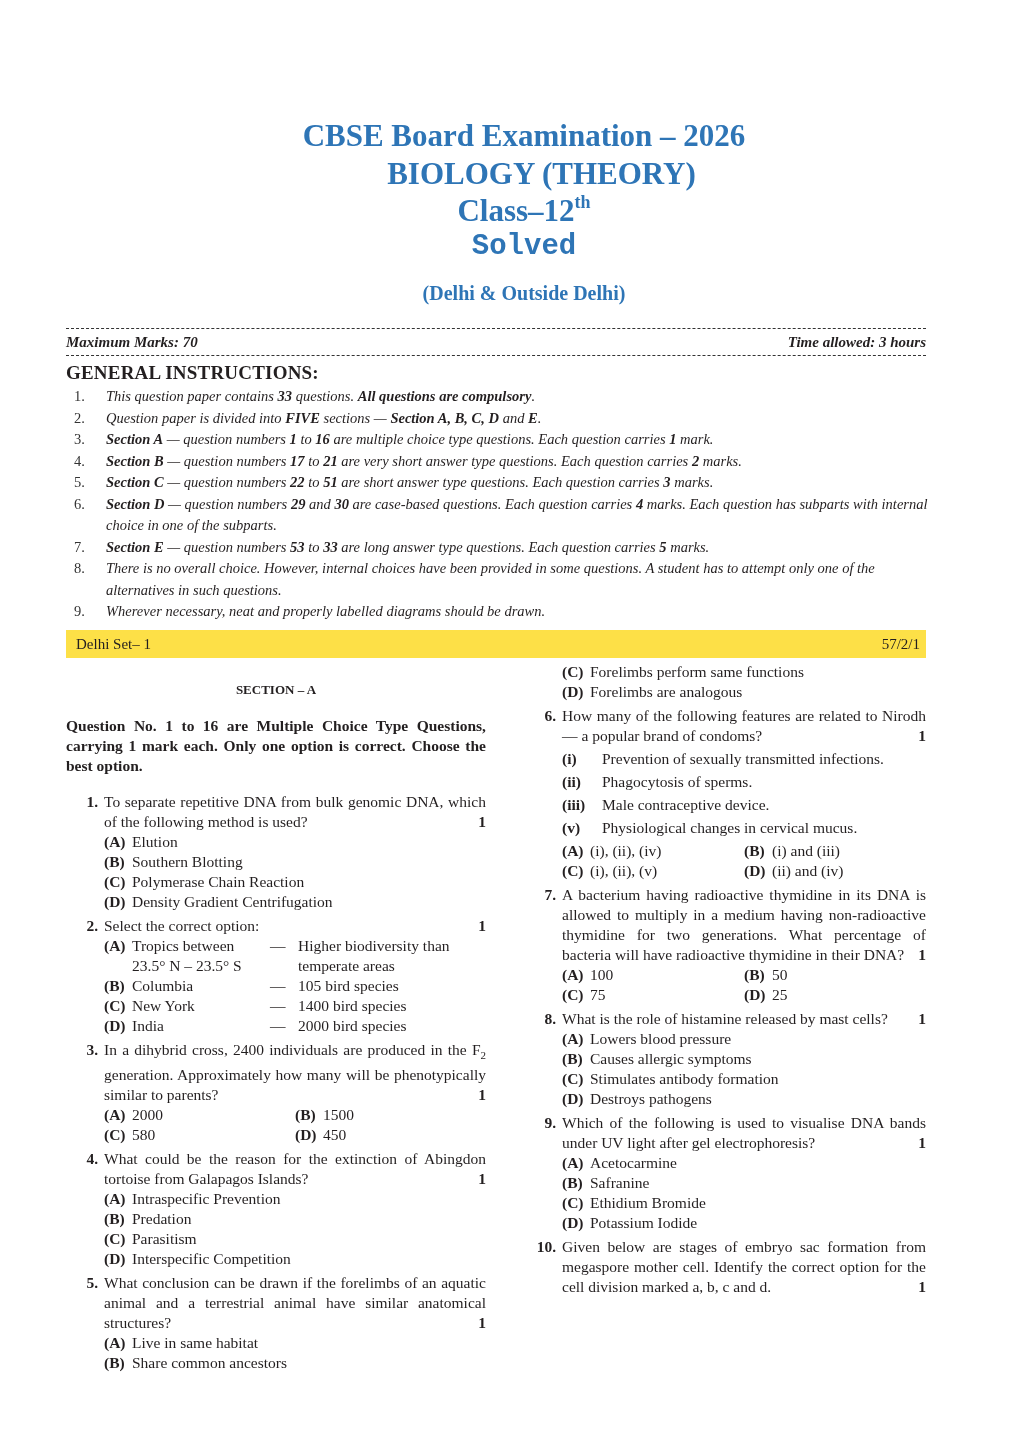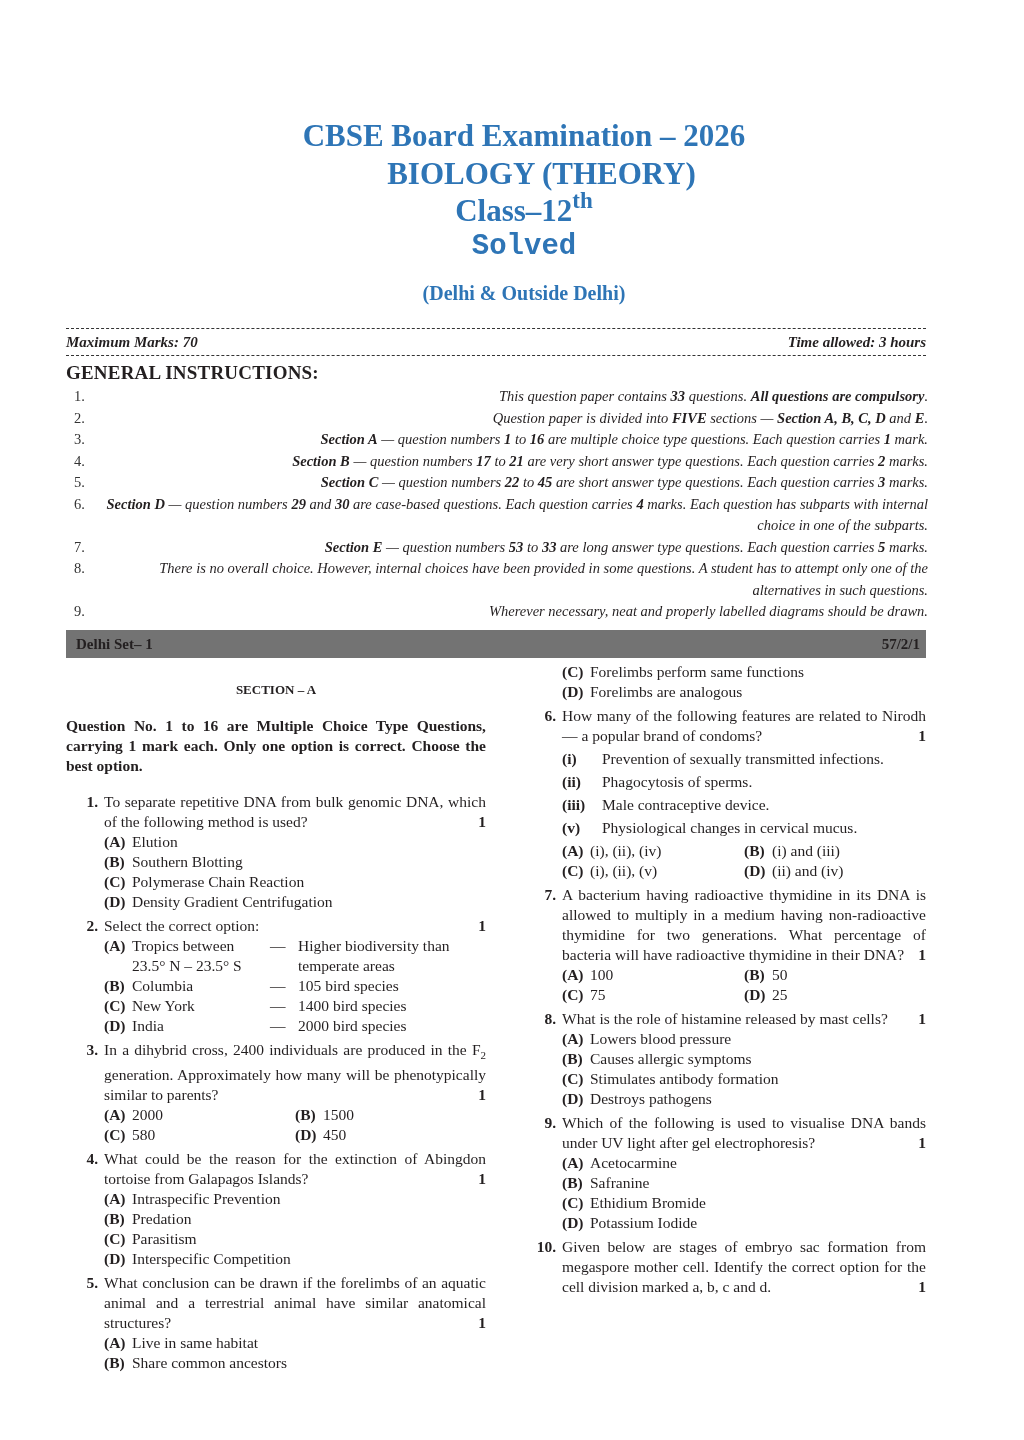--- a/index.html
+++ b/index.html
@@ -2,34 +2,34 @@
 <html><head>
 <meta charset="utf-8">
 <style>
   html, body { margin:0; padding:0; background:#fff; }
   body { width:1024px; height:1440px; position:relative; overflow:hidden;
          font-family:"Liberation Serif", "DejaVu Serif", serif; color:#231f20; }
   .title-block { position:absolute; top:116px; left:12px; width:1024px; text-align:center; color:#2e75b6; font-weight:bold; }
   .t1 { font-size:31px; line-height:39px; }
   .t2 { font-size:31px; line-height:38px;padding-left:35px; }
   .t3 { font-size:31px; line-height:36px; }
-  .t3 sup { font-size:23px; vertical-align:13px; line-height:0; }
+  .t3 sup { font-size:18px; vertical-align:13px; line-height:0; }
   .t4 { font-size:29px; line-height:36px;font-family:Liberation Mono, monospace; }
   .t5 { font-size:20px; line-height:24px; margin-top:16px; }
 
   .dash { position:absolute; left:66px; width:860px; border-top:1.5px dashed #333; height:0; }
   .marks-row { position:absolute; left:66px; width:860px; top:334px; font-style:italic; font-size:15px; font-weight:bold; display:flex; justify-content:space-between; }
   .gi-title { position:absolute; left:66px; top:362px; font-size:19px; font-weight:bold; letter-spacing:0.2px; }
   .instructions { position:absolute; left:66px; top:386px; width:862px; font-size:14.5px; font-style:italic; line-height:21.5px; }
   .instr { display:flex; }
   .instr .n { width:40px; flex:none; font-style:normal; color:#333; padding-left:8px; box-sizing:border-box;}
-  .instr .tx { flex:1;text-align:right; }
+  .instr .tx { flex:1; }
   .instr b { font-style:italic; }
 
-  .setbar { position:absolute; left:66px; top:630px; width:860px; height:28px; background:#737373; display:flex; justify-content:space-between; align-items:center; box-sizing:border-box; padding:0 6px 0 10px; font-weight:bold; font-size:15px; }
+  .setbar { position:absolute; left:66px; top:630px; width:860px; height:28px; background:#fde047; display:flex; justify-content:space-between; align-items:center; box-sizing:border-box; padding:0 6px 0 10px; font-weight:normal; font-size:15px; }
 
   .col { position:absolute; font-size:15.5px; line-height:20px; }
   .colL { left:66px; top:678px; width:420px; }
   .colR { left:524px; top:662px; width:402px; }
   .sec-title { text-align:center; font-weight:bold; font-size:13px; line-height:24px; margin-bottom:14px; }
   .sec-desc { font-weight:bold; font-size:15.5px; line-height:20px; text-align:justify; margin-bottom:16px; }
   .q { display:flex; margin-top:4px; }
   .q .qn { width:38px; flex:none; text-align:right; padding-right:6px; box-sizing:border-box; font-weight:bold; }
   .q .qb { flex:1; }
   .stem { text-align:justify; }
@@ -76,21 +76,21 @@
   <div class="instr">
       <span class="n">3.</span>
       <span class="tx"><b>Section A</b> — question numbers <b>1</b> to <b>16</b> are multiple choice type questions. Each question carries <b>1</b> mark.</span>
     </div>
   <div class="instr">
       <span class="n">4.</span>
       <span class="tx"><b>Section B</b> — question numbers <b>17</b> to <b>21</b> are very short answer type questions. Each question carries <b>2</b> marks.</span>
     </div>
   <div class="instr">
       <span class="n">5.</span>
-      <span class="tx"><b>Section C</b> — question numbers <b>22</b> to <b>45</b> are short answer type questions. Each question carries <b>3</b> marks.</span>
+      <span class="tx"><b>Section C</b> — question numbers <b>22</b> to <b>51</b> are short answer type questions. Each question carries <b>3</b> marks.</span>
     </div>
   <div class="instr">
       <span class="n">6.</span>
       <span class="tx"><b>Section D</b> — question numbers <b>29</b> and <b>30</b> are case-based questions. Each question carries <b>4</b> marks. Each question has subparts with internal choice in one of the subparts.</span>
     </div>
   <div class="instr">
       <span class="n">7.</span>
       <span class="tx"><b>Section E</b> — question numbers <b>53</b> to <b>33</b> are long answer type questions. Each question carries <b>5</b> marks.</span>
     </div>
   <div class="instr">

